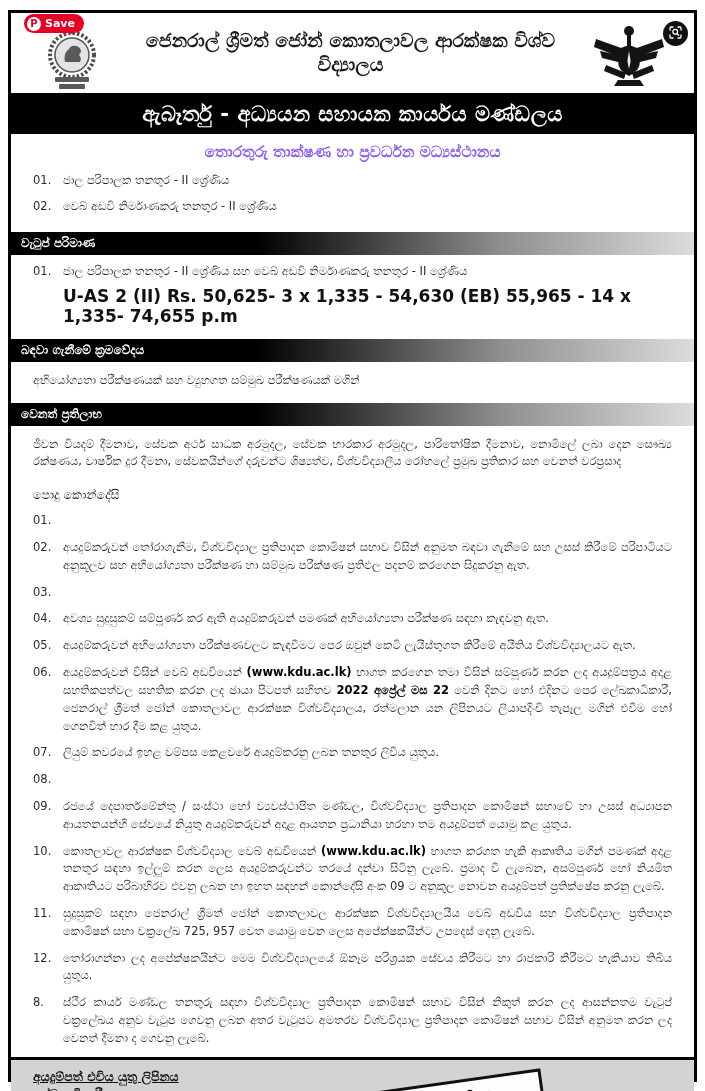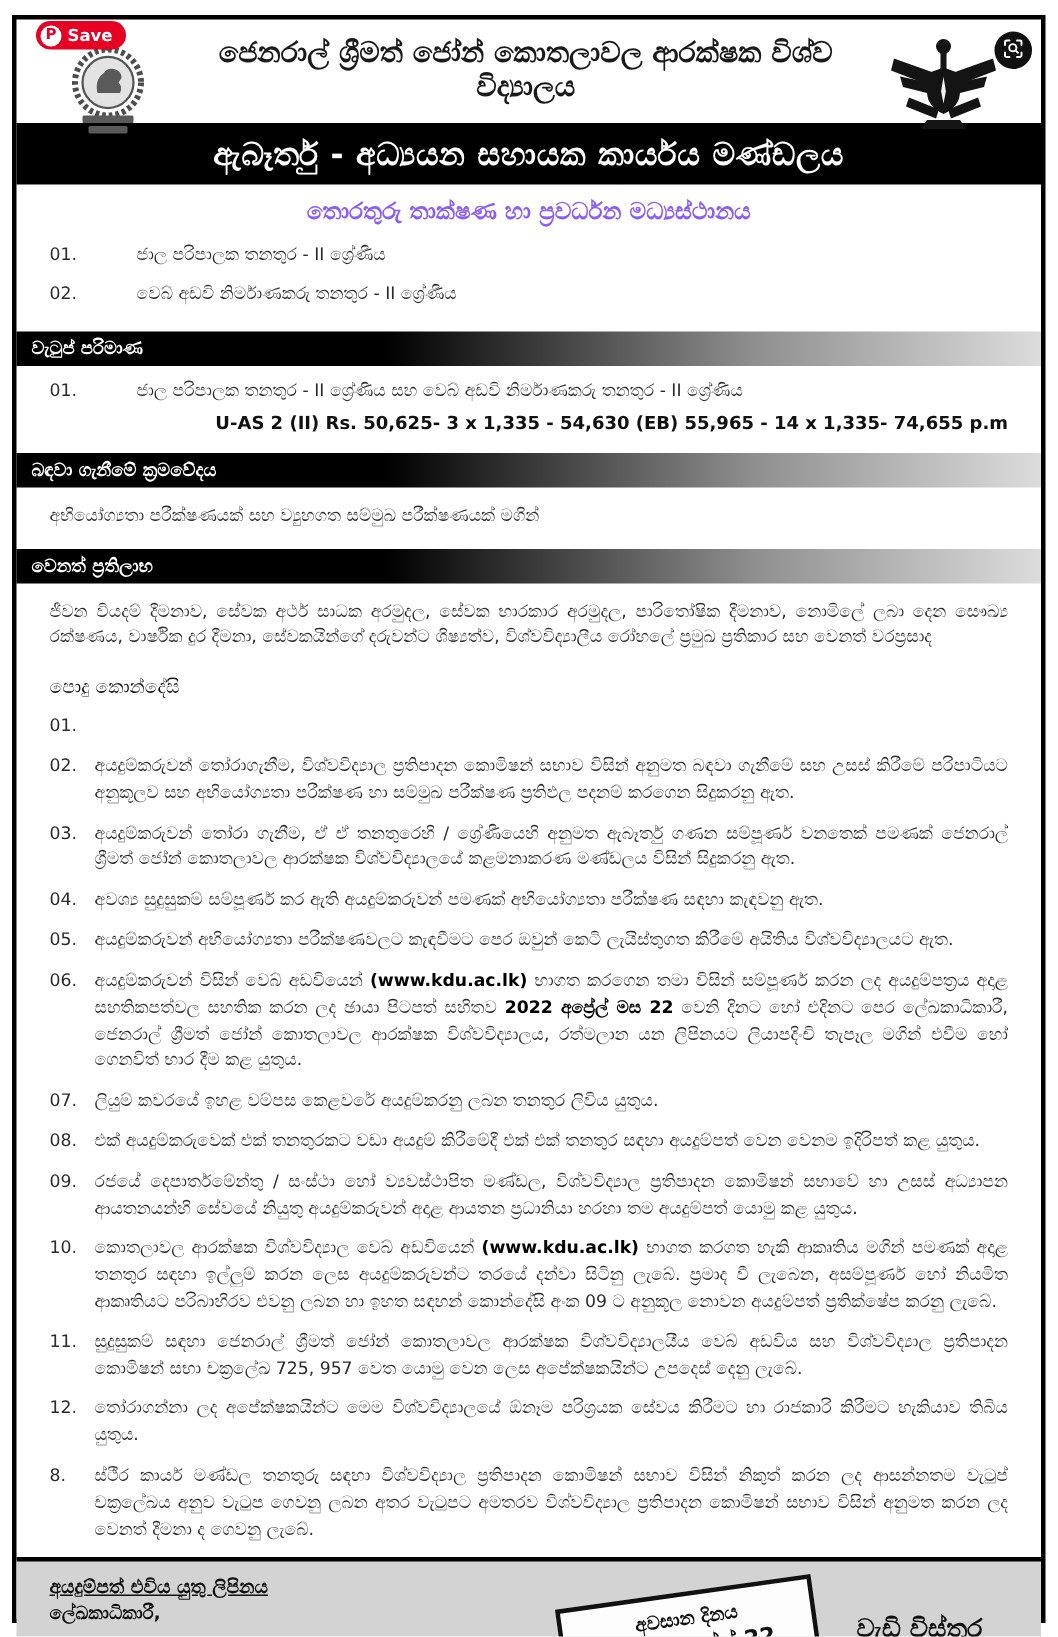--- a/index.html
+++ b/index.html
@@ -7,47 +7,47 @@
   body {
     width:705px; height:1091px; position:relative; overflow:hidden;
     background:#ffffff; font-family:"DejaVu Sans", sans-serif; color:#2b2b2b;
   }
   .frame {
     position:absolute; left:8px; right:8px; top:10px; bottom:9px;
     border:3px solid #000; background:#fff;
     display:flex; flex-direction:column;
   }
   
-  .header { position:relative; height:69px; flex:0 0 auto;text-decoration:underline; }
+  .header { position:relative; height:80px; flex:0 0 auto;text-decoration:underline; }
   .crest-left { position:absolute; left:30px; top:11px; width:62px; height:66px; }
   .crest-right { position:absolute; right:26px; top:12px; width:78px; height:62px; }
   .header-title {
     position:absolute; left:104px; right:108px; top:50%; transform:translateY(-50%);
     text-align:center; font-weight:bold; font-size:19px; color:#1a1a1a; line-height:1.25;
   }
   
   .banner {
     height:41px; background:#000000; color:#fff; flex:0 0 auto;
     display:flex; align-items:center; justify-content:center;
     font-size:21px; font-weight:bold; letter-spacing:0.5px;
   }
   
   .content { flex:1 1 auto; display:flex; flex-direction:column; padding-top:7px; }
   .subtitle { text-align:center; font-weight:bold; font-size:15.5px; color:#8b5cf6; margin:2px 0 11px; }
   .plist { margin-bottom:2px; }
   .row { display:flex; padding:0 22px; margin-bottom:9px; font-size:11.5px; line-height:1.5; }
   .row .num { flex:0 0 30px; }
-  .row .txt { flex:1; text-align:justify;margin-left:28px; }
+  .row .txt { flex:1; text-align:justify; }
   .gbar {
     height:23px; margin:5px 0 8px;
     background:linear-gradient(to right, #000 0%, #000 36%, #8f8f8f 72%, #dcdcdc 100%);
     color:#fff; font-weight:bold; font-size:12px;
     display:flex; align-items:center; padding-left:10px;
   }
-  .sal-scale { padding:0 22px 0 52px; font-size:12px; font-weight:600; color:#111; margin:-3px 0 8px;text-align:right; }
+  .sal-scale { padding:0 22px 0 52px; font-size:17px; font-weight:600; color:#111; margin:-3px 0 8px; }
   .para { padding:0 22px; font-size:11.5px; line-height:1.55; text-align:justify; margin:2px 0 8px; }
   .cond-head { padding:0 22px; font-size:12.5px; font-weight:normal; color:#111; margin:8px 0 9px; }
   .item { display:flex; padding:0 22px; margin-bottom:9px; font-size:11.5px; line-height:1.55; }
   .item .num { flex:0 0 30px; }
   .item .txt { flex:1; text-align:justify; }
   .item b { color:#000; }
   
   .footer {
     margin-top:auto; flex:0 0 auto; position:relative;
     background:#d3d3d3; border-top:3px solid #000;
@@ -171,41 +171,39 @@
 
     <div class="item">
       <span class="num">01.</span>
     </div>
     <div class="item">
       <span class="num">02.</span>
       <span class="txt">අයදුම්කරුවන් තෝරාගැනීම, විශ්වවිද්‍යාල ප්‍රතිපාදන කොමිෂන් සභාව විසින් අනුමත බඳවා ගැනීමේ සහ උසස් කිරීමේ පරිපාටියට අනුකූලව සහ අභියෝග්‍යතා පරීක්ෂණ හා සම්මුඛ පරීක්ෂණ ප්‍රතිඵල පදනම් කරගෙන සිදුකරනු ඇත.</span>
     </div>
     <div class="item">
       <span class="num">03.</span>
-      <span class="txt">අයදුම්කරුවන් තෝරා ගැනීම, ඒ ඒ තනතුරෙහි / ශ්‍රේණියෙහි අනුමත ඇබෑර්තු ගණන සම්පූර්ණ වනතෙක් පමණක් ජෙනරාල් ශ්‍රීමත් ජෝන් කොතලාවල ආරක්ෂක විශ්වවිද්‍යාලයේ කළමනාකරණ මණ්ඩලය විසින් සිදුකරනු ඇත.</span>
     </div>
     <div class="item">
       <span class="num">04.</span>
       <span class="txt">අවශ්‍ය සුදුසුකම් සම්පූර්ණ කර ඇති අයදුම්කරුවන් පමණක් අභියෝග්‍යතා පරීක්ෂණ සඳහා කැඳවනු ඇත.</span>
     </div>
     <div class="item">
       <span class="num">05.</span>
       <span class="txt">අයදුම්කරුවන් අභියෝග්‍යතා පරීක්ෂණවලට කැඳවීමට පෙර ඔවුන් කෙටි ලැයිස්තුගත කිරීමේ අයිතිය විශ්වවිද්‍යාලයට ඇත.</span>
     </div>
     <div class="item">
       <span class="num">06.</span>
       <span class="txt"><span>අයදුම්කරුවන් විසින් වෙබ් අඩවියෙන් </span><b>(www.kdu.ac.lk)</b><span> භාගත කරගෙන තමා විසින් සම්පූර්ණ කරන ලද අයදුම්පත්‍රය අදාළ සහතිකපත්වල සහතික කරන ලද ඡායා පිටපත් සහිතව </span><b>2022 අප්‍රේල් මස 22</b><span> වෙනි දිනට හෝ එදිනට පෙර ලේඛකාධිකාරී, ජෙනරාල් ශ්‍රීමත් ජෝන් කොතලාවල ආරක්ෂක විශ්වවිද්‍යාලය, රත්මලාන යන ලිපිනයට ලියාපදිංචි තැපෑල මගින් එවීම හෝ ගෙනවිත් භාර දීම කළ යුතුය.</span></span>
     </div>
     <div class="item">
       <span class="num">07.</span>
       <span class="txt">ලියුම් කවරයේ ඉහළ වම්පස කෙළවරේ අයදුම්කරනු ලබන තනතුර ලිවිය යුතුය.</span>
     </div>
     <div class="item">
       <span class="num">08.</span>
-      <span class="txt">එක් අයදුම්කරුවෙක් එක් තනතුරකට වඩා අයදුම් කිරීමේදී එක් එක් තනතුර සඳහා අයදුම්පත් වෙන වෙනම ඉදිරිපත් කළ යුතුය.</span>
     </div>
     <div class="item">
       <span class="num">09.</span>
       <span class="txt">රජයේ දෙපාර්තමේන්තු / සංස්ථා හෝ ව්‍යවස්ථාපිත මණ්ඩල, විශ්වවිද්‍යාල ප්‍රතිපාදන කොමිෂන් සභාවේ හා උසස් අධ්‍යාපන ආයතනයන්හි සේවයේ නියුතු අයදුම්කරුවන් අදාළ ආයතන ප්‍රධානියා හරහා තම අයදුම්පත් යොමු කළ යුතුය.</span>
     </div>
     <div class="item">
       <span class="num">10.</span>
       <span class="txt"><span>කොතලාවල ආරක්ෂක විශ්වවිද්‍යාල වෙබ් අඩවියෙන් </span><b>(www.kdu.ac.lk)</b><span> භාගත කරගත හැකි ආකෘතිය මගින් පමණක් අදාළ තනතුර සඳහා ඉල්ලුම් කරන ලෙස අයදුම්කරුවන්ට තරයේ දන්වා සිටිනු ලැබේ. ප්‍රමාද වී ලැබෙන, අසම්පූර්ණ හෝ නියමිත ආකෘතියට පරිබාහිරව එවනු ලබන හා ඉහත සඳහන් කොන්දේසි අංක 09 ට අනුකූල නොවන අයදුම්පත් ප්‍රතික්ෂේප කරනු ලැබේ.</span></span>
     </div>
     <div class="item">

